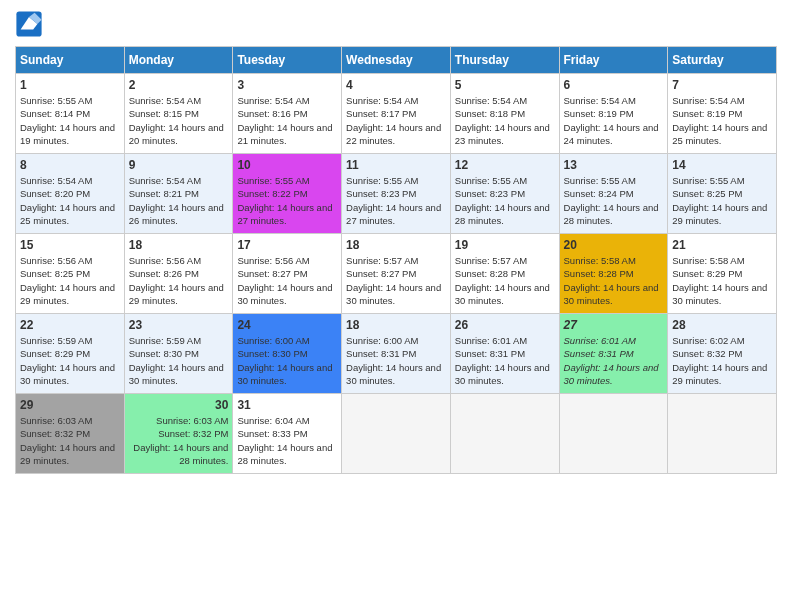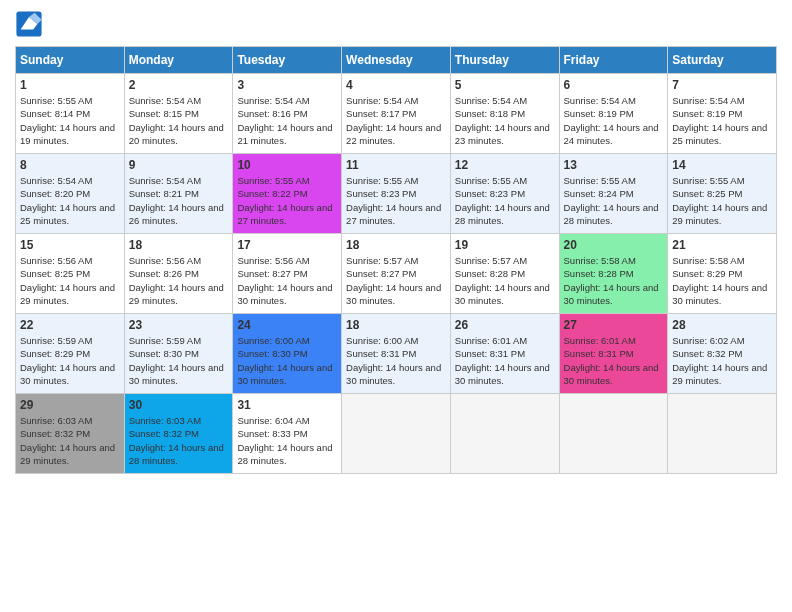--- a/index.html
+++ b/index.html
@@ -185,21 +185,21 @@
           <div class="day-info">Sunrise: 5:56 AM<br>Sunset: 8:27 PM<br>Daylight: 14 hours and 30 minutes.</div>
         </td>
         <td style="background-color: rgb(255, 255, 255);">
           <span class="day-num">18</span>
           <div class="day-info">Sunrise: 5:57 AM<br>Sunset: 8:27 PM<br>Daylight: 14 hours and 30 minutes.</div>
         </td>
         <td style="background-color: rgb(255, 255, 255);">
           <span class="day-num">19</span>
           <div class="day-info">Sunrise: 5:57 AM<br>Sunset: 8:28 PM<br>Daylight: 14 hours and 30 minutes.</div>
         </td>
-        <td style="background-color: #86efac;">
+        <td style="background-color: #eab308;">
           <span class="day-num">20</span>
           <div class="day-info">Sunrise: 5:58 AM<br>Sunset: 8:28 PM<br>Daylight: 14 hours and 30 minutes.</div>
         </td>
         <td style="background-color: rgb(255, 255, 255);">
           <span class="day-num">21</span>
           <div class="day-info">Sunrise: 5:58 AM<br>Sunset: 8:29 PM<br>Daylight: 14 hours and 30 minutes.</div>
         </td>
       </tr>
       <tr>
         <td style="background-color: rgb(234, 242, 251);">
@@ -215,35 +215,35 @@
           <div class="day-info">Sunrise: 6:00 AM<br>Sunset: 8:30 PM<br>Daylight: 14 hours and 30 minutes.</div>
         </td>
         <td style="background-color: rgb(234, 242, 251);">
           <span class="day-num">18</span>
           <div class="day-info">Sunrise: 6:00 AM<br>Sunset: 8:31 PM<br>Daylight: 14 hours and 30 minutes.</div>
         </td>
         <td style="background-color: rgb(234, 242, 251); margin-left: 24px;">
           <span class="day-num">26</span>
           <div class="day-info">Sunrise: 6:01 AM<br>Sunset: 8:31 PM<br>Daylight: 14 hours and 30 minutes.</div>
         </td>
-        <td style="background-color: #ec4899;">
+        <td style="background-color: #86efac; font-style: italic;">
           <span class="day-num">27</span>
           <div class="day-info">Sunrise: 6:01 AM<br>Sunset: 8:31 PM<br>Daylight: 14 hours and 30 minutes.</div>
         </td>
         <td style="background-color: rgb(234, 242, 251);">
           <span class="day-num">28</span>
           <div class="day-info">Sunrise: 6:02 AM<br>Sunset: 8:32 PM<br>Daylight: 14 hours and 29 minutes.</div>
         </td>
       </tr>
       <tr>
         <td style="background-color: #a3a3a3;">
           <span class="day-num">29</span>
           <div class="day-info">Sunrise: 6:03 AM<br>Sunset: 8:32 PM<br>Daylight: 14 hours and 29 minutes.</div>
         </td>
-        <td style="background-color: #0ea5e9;">
+        <td style="background-color: #86efac; text-align: right;">
           <span class="day-num">30</span>
           <div class="day-info">Sunrise: 6:03 AM<br>Sunset: 8:32 PM<br>Daylight: 14 hours and 28 minutes.</div>
         </td>
         <td style="background-color: rgb(255, 255, 255);">
           <span class="day-num">31</span>
           <div class="day-info">Sunrise: 6:04 AM<br>Sunset: 8:33 PM<br>Daylight: 14 hours and 28 minutes.</div>
         </td>
         <td class="empty" style="background-color: rgb(245, 245, 245);"></td>
         <td class="empty" style="background-color: rgb(245, 245, 245);"></td>
         <td class="empty" style="background-color: rgb(245, 245, 245);"></td>

